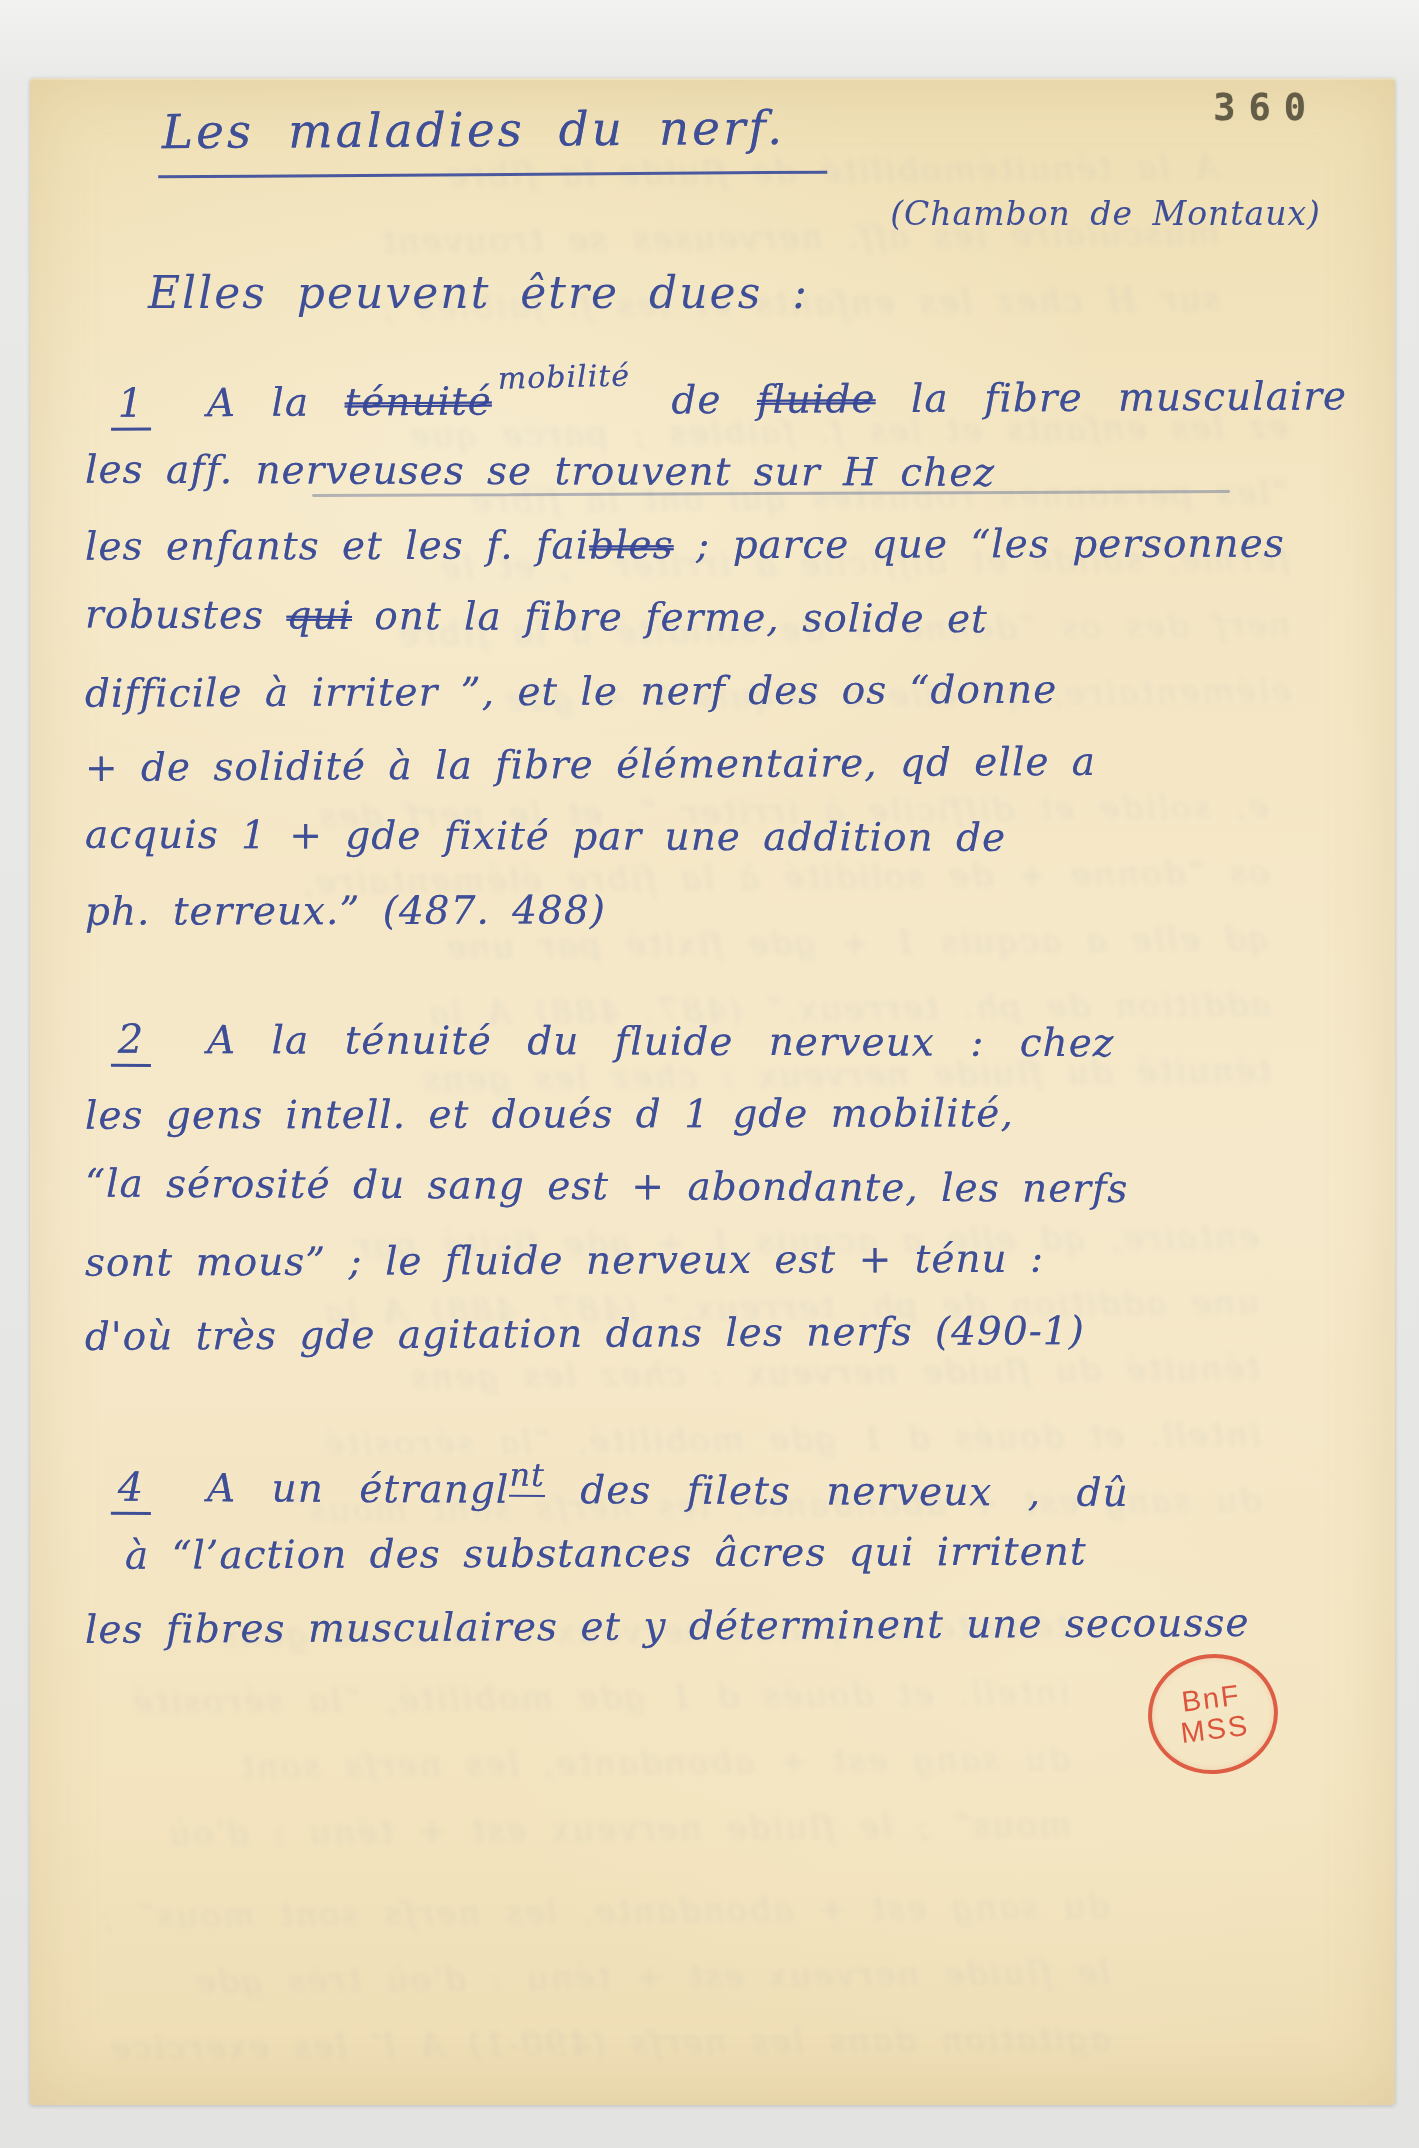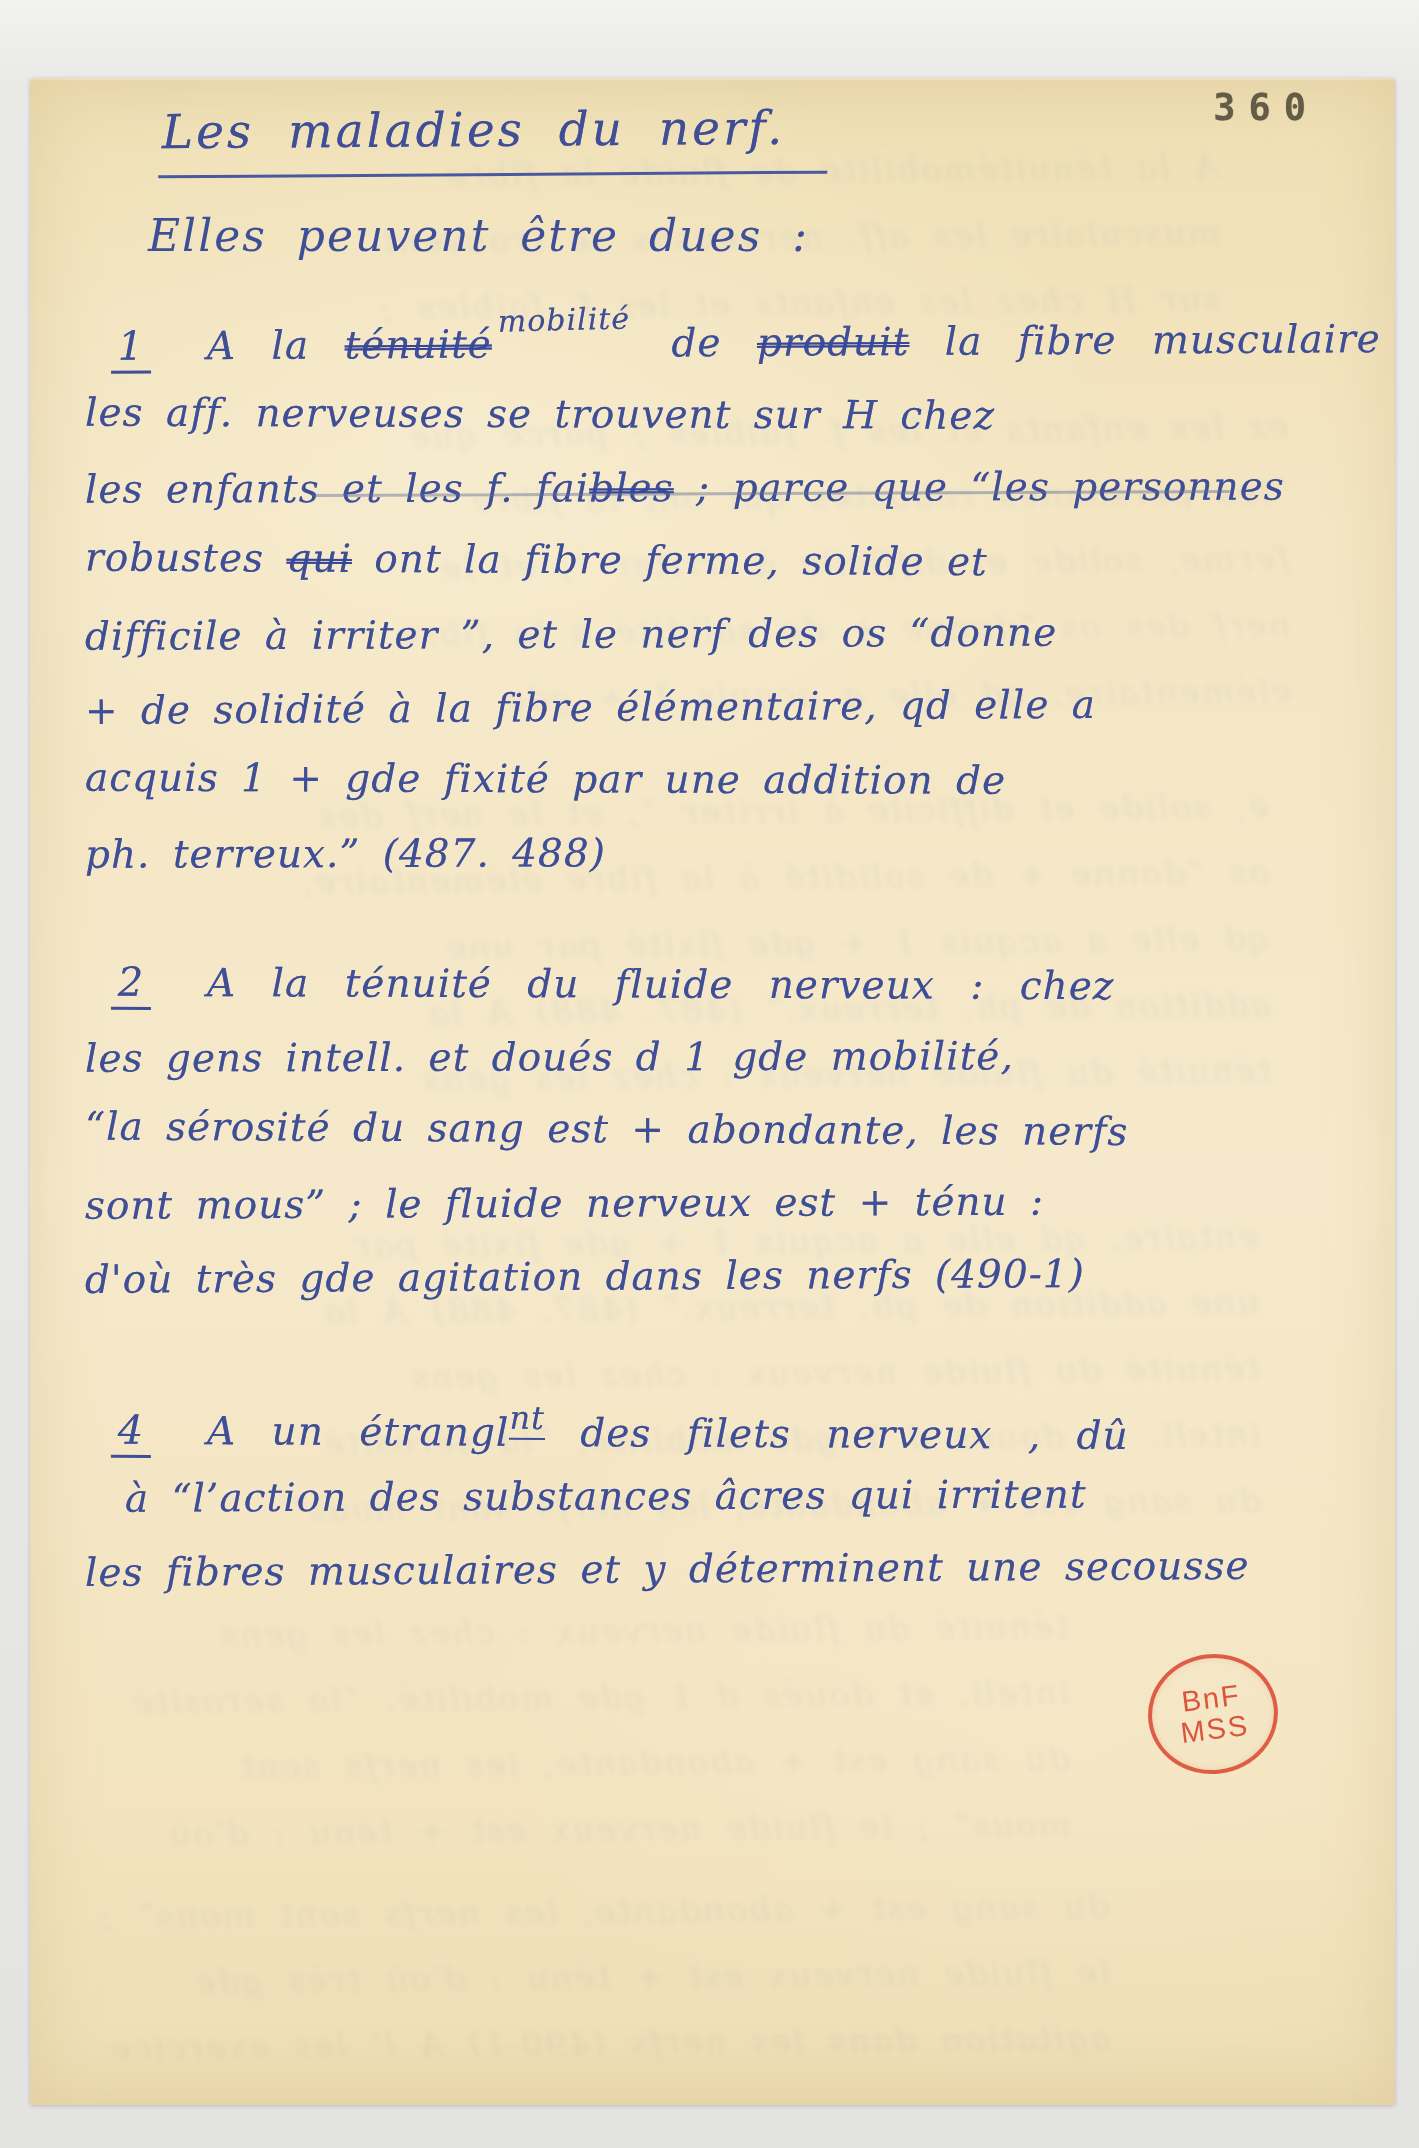--- a/index.html
+++ b/index.html
@@ -178,26 +178,27 @@
     <div class="bleed b4">entaire, qd elle a acquis 1 + gde fixité par une addition de ph. terreux.” (487. 488) A la ténuité du fluide nerveux : chez les gens intell. et doués d 1 gde mobilité, “la sérosité du sang est + abondante, les nerfs sont mous” ; le fluide nerveux est + ténu : </div>
     <div class="bleed b5"> ténuité du fluide nerveux : chez les gens intell. et doués d 1 gde mobilité, “la sérosité du sang est + abondante, les nerfs sont mous” ; le fluide nerveux est + ténu : d'où très gde agitation dans les nerfs (490-1) A l’ les exercice du s.n. : le fluide nerve</div>
     <div class="bleed b6"> du sang est + abondante, les nerfs sont mous” ; le fluide nerveux est + ténu : d'où très gde agitation dans les nerfs (490-1) A l’ les exercice du s.n. : le fluide nerveux parcourant les canaux souvent, il se produit des contractions + fortes (492) A un étran</div>
 
     <div class="page-number">360</div>
 
     <div class="title-wrap">
       <h1 class="title">Les maladies du nerf.</h1>
     </div>
 
+    <div class="attribution">(Chambon de Montaux)</div>
 
     <div class="intro">Elles peuvent être dues :</div>
 
     <div class="body">
         <div class="section s1">
-          <div class="ms-line ink first" style="transform: rotate(-0.35deg);"><span class="marker">1</span><span>A la </span><span class="strike">ténuité</span><span class="ins">mobilité</span><span> de </span><span class="strike">produit</span><span> la fibre musculaire</span></div>
+          <div class="ms-line ink first" style="transform: rotate(-0.35deg);"><span class="marker">1</span><span>A la </span><span class="strike">ténuité</span><span class="ins">mobilité</span><span> de </span><span class="strike">fluide</span><span> la fibre musculaire</span></div>
           <div class="ms-line ink" style="transform: rotate(0.2deg);"><span>les aff. nerveuses se trouvent sur H chez</span></div>
           <div class="ms-line ink" style="transform: rotate(-0.15deg);"><span>les enfants et les f. fai</span><span class="strike">bles</span><span> ; parce que “les personnes</span></div>
           <div class="ms-line ink" style="transform: rotate(0.3deg);"><span>robustes </span><span class="strike">qui</span><span> ont la fibre ferme, solide et</span></div>
           <div class="ms-line ink" style="transform: rotate(-0.25deg);"><span>difficile à irriter ”, et le nerf des os “donne</span></div>
           <div class="ms-line ink" style="transform: rotate(-0.35deg);"><span>+ de solidité à la fibre élémentaire, qd elle a</span></div>
           <div class="ms-line ink" style="transform: rotate(0.2deg);"><span>acquis 1 + gde fixité par une addition de</span></div>
           <div class="ms-line ink" style="transform: rotate(-0.15deg);"><span>ph. terreux.” (487. 488)</span></div>
         </div>
         <div class="section s2">
           <div class="ms-line ink first" style="transform: rotate(0.2deg);"><span class="marker">2</span><span>A la ténuité du fluide nerveux : chez</span></div>

